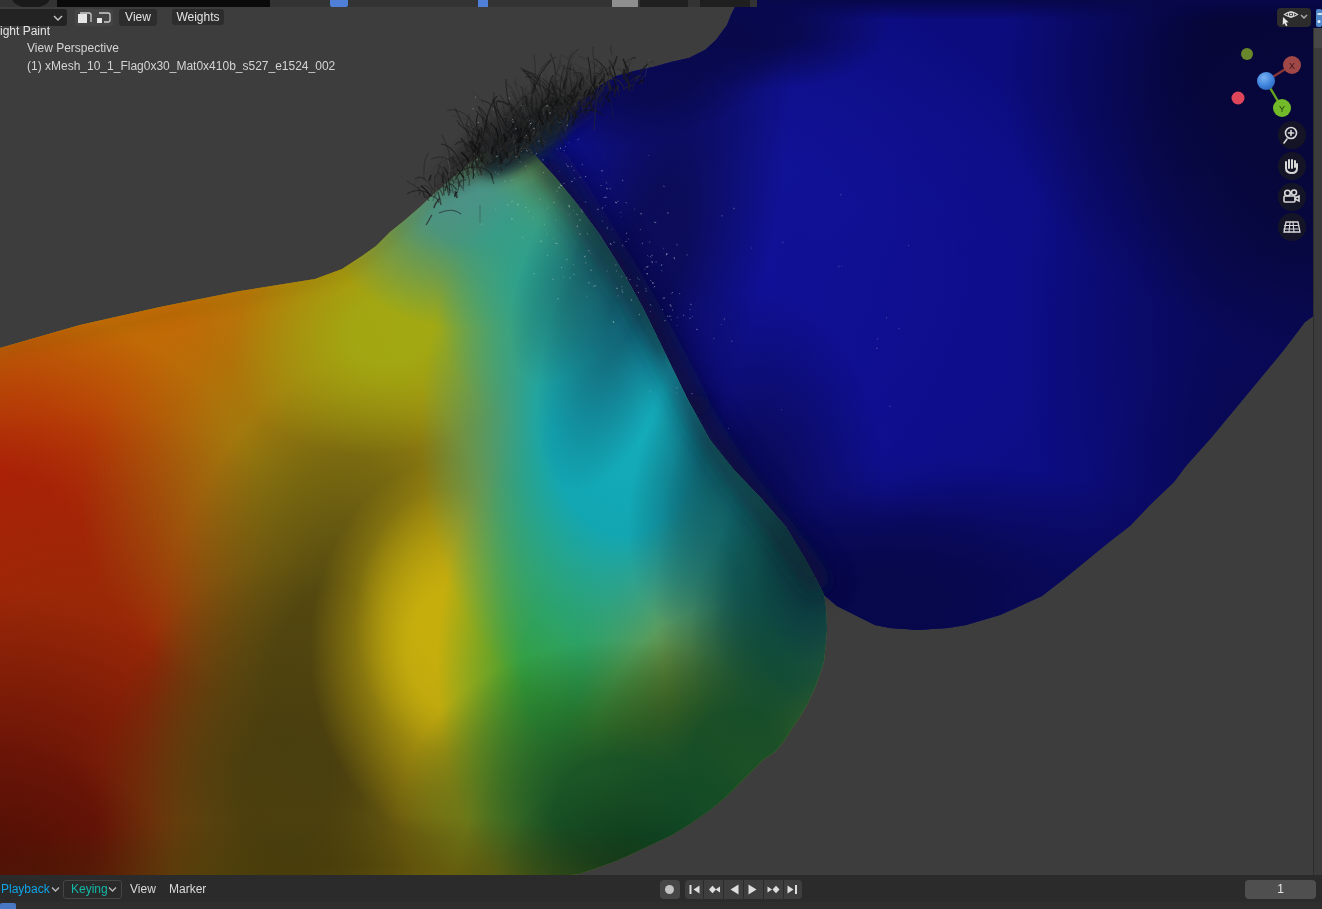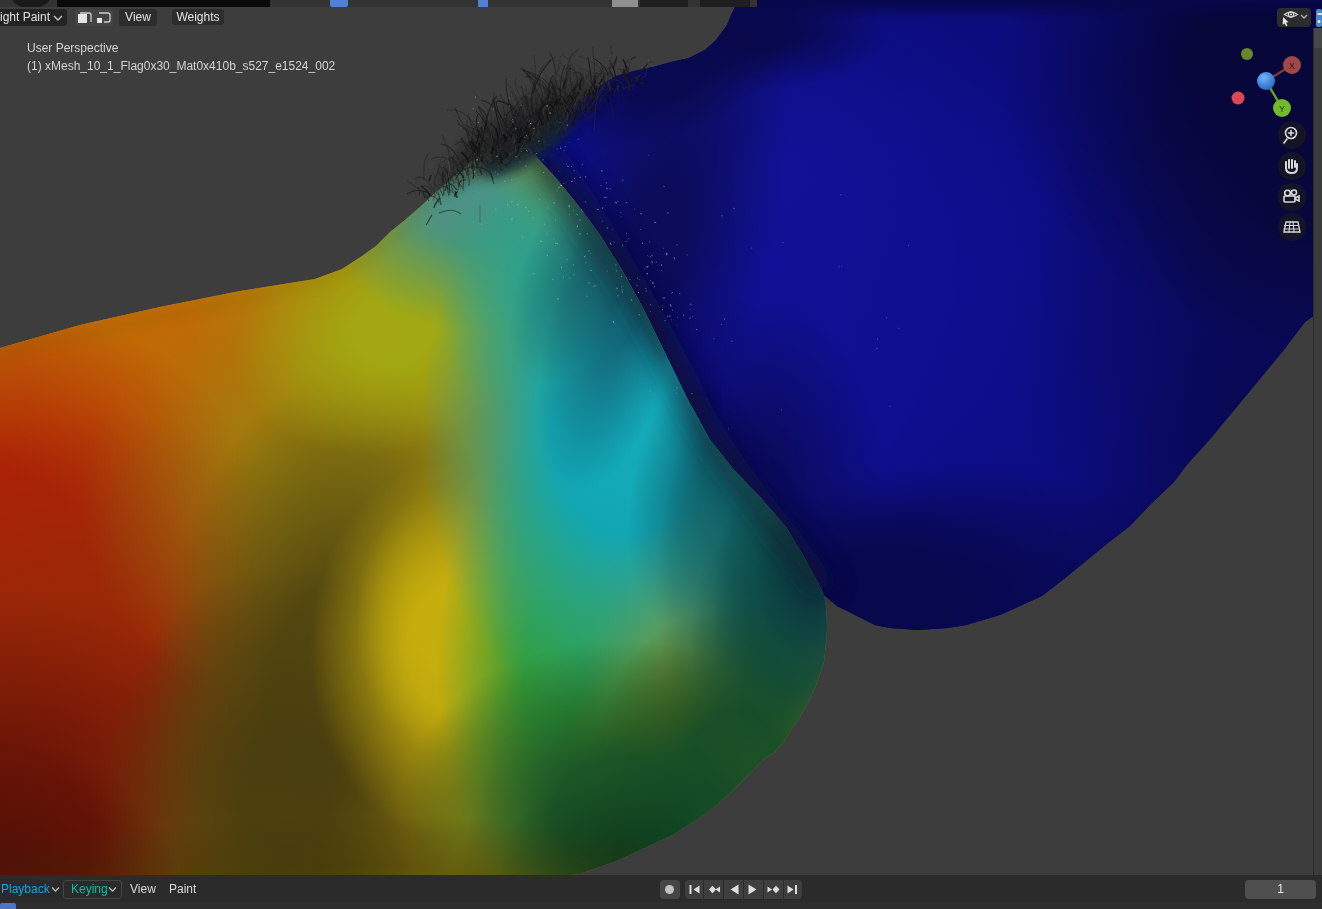--- a/index.html
+++ b/index.html
@@ -1118,50 +1118,50 @@
   <div class="abs" style="left:12px;top:-12px;width:38px;height:20px;border-radius:50%;background:#1a1a1a"></div>
   <div class="abs" style="left:57px;top:0;width:213px;height:7px;background:#0a0a0a"></div>
   <div class="abs" style="left:330px;top:0;width:18px;height:7px;background:#4f7fd6;border-radius:0 0 2px 2px"></div>
   <div class="abs" style="left:478px;top:0;width:10px;height:7px;background:#4f7fd6"></div>
   <div class="abs" style="left:612px;top:0;width:26px;height:7px;background:#8f8f8f"></div>
   <div class="abs" style="left:640px;top:0;width:48px;height:7px;background:#1f1f1f"></div>
   <div class="abs" style="left:700px;top:0;width:50px;height:7px;background:#1f1f1f"></div>
 </div>
 
 <div class="abs" style="left:-6px;top:9px;width:73px;height:17px;background:#232323;border-radius:3px"></div>
-<div class="abs lbl" style="left:0px;top:9px;color:#e2e2e2">ight Paint</div>
+<div class="abs lbl" style="left:0px;top:23px;color:#e2e2e2">ight Paint</div>
 <svg class="abs" style="left:53px;top:14px" width="10" height="8">
       <path d="M1,2 l4,4 l4,-4" stroke="#c8c8c8" stroke-width="1.4" fill="none"></path>
     </svg>
 <div class="abs" style="left:75px;top:9px;width:38px;height:17px;background:#444444;border-radius:3px"></div>
 <svg class="abs" style="left:75px;top:9px" width="38" height="17">
   <path d="M5,4 h9 a2,2 0 0 1 2,2 v7" stroke="#cdcdcd" stroke-width="1.3" fill="none"></path>
   <rect x="3" y="5" width="9" height="9" fill="#e6e6e6"></rect>
   <path d="M24,4 h9 a2,2 0 0 1 2,2 v5 a2,2 0 0 1 -2,2 h-4" stroke="#cdcdcd" stroke-width="1.3" fill="none"></path>
   <rect x="22" y="9" width="5" height="5" fill="#e6e6e6"></rect>
 </svg>
 <div class="abs btnbg" style="left:119px;top:9px;width:38px;height:17px">View</div>
 <div class="abs btnbg" style="left:172px;top:9px;width:52px;height:16px">Weights</div>
 
-<div class="abs lbl" style="left:27px;top:40px;color:#d4d4d4">User Perspective</div>
+<div class="abs lbl" style="left:27px;top:40px;color:#d4d4d4">View Perspective</div>
 <div class="abs lbl" style="left:27px;top:58px;color:#d4d4d4">(1) xMesh_10_1_Flag0x30_Mat0x410b_s527_e1524_002</div>
 
 <div class="abs" style="left:0;top:875px;width:1322px;height:27px;background:#2b2b2b"></div>
 <div class="abs" style="left:-6px;top:880px;width:66px;height:19px;background:#2a2a2a;border-radius:3px"></div>
 <div class="abs lbl" style="left:1px;top:881px;color:#0ea5e9">Playback</div>
 <svg class="abs" style="left:51px;top:886px" width="10" height="8">
       <path d="M1,1.5 l3.5,3.5 l3.5,-3.5" stroke="#bbbbbb" stroke-width="1.3" fill="none"></path>
     </svg>
 <div class="abs" style="left:63px;top:880px;width:59px;height:19px;background:#2a2a2a;border:1px solid #454545;border-radius:3px;box-sizing:border-box"></div>
 <div class="abs lbl" style="left:71px;top:881px;color:#14b8a6">Keying</div>
 <svg class="abs" style="left:108px;top:886px" width="10" height="8">
       <path d="M1,1.5 l3.5,3.5 l3.5,-3.5" stroke="#bbbbbb" stroke-width="1.3" fill="none"></path>
     </svg>
 <div class="abs lbl" style="left:130px;top:881px;color:#dadada">View</div>
-<div class="abs lbl" style="left:169px;top:881px;color:#dadada">Paint</div>
+<div class="abs lbl" style="left:169px;top:881px;color:#dadada">Marker</div>
 
 <div class="abs" style="left:660px;top:880px;width:20px;height:19px;background:#464646;border-radius:4px"></div>
 <div class="abs" style="left:665px;top:885px;width:9px;height:9px;background:#c2c2c2;border-radius:50%"></div>
 
 <svg class="abs" style="left:685px;top:880px" width="117" height="19">
   <rect x="0" y="0" width="117" height="19" rx="4" fill="#3e3e3e"></rect>
   <g stroke="#2b2b2b" stroke-width="1">
         <line x1="18.5" y1="0" x2="18.5" y2="19"></line>
         <line x1="38.5" y1="0" x2="38.5" y2="19"></line>
         <line x1="58.5" y1="0" x2="58.5" y2="19"></line>

